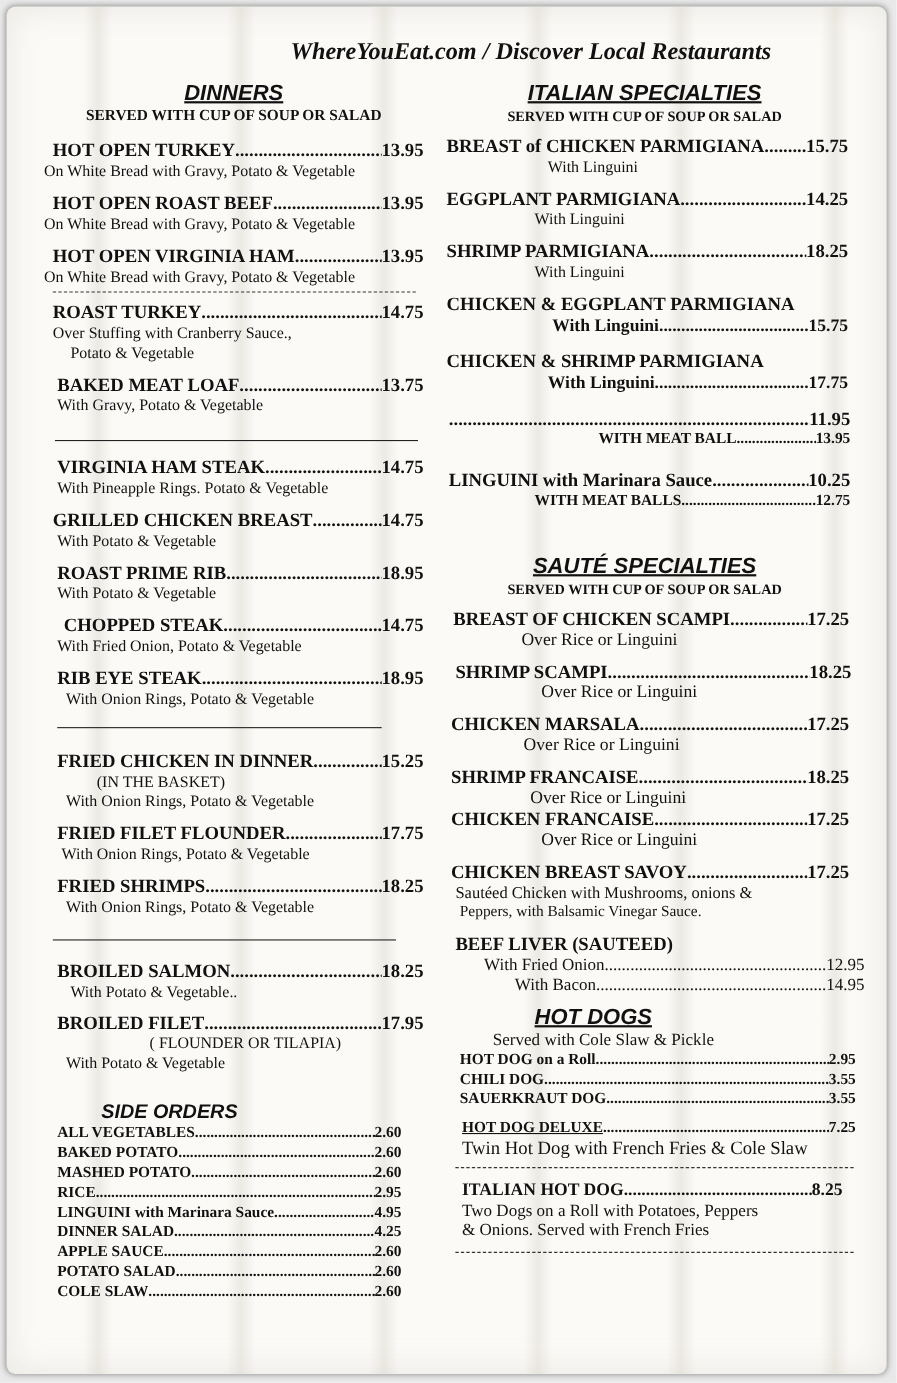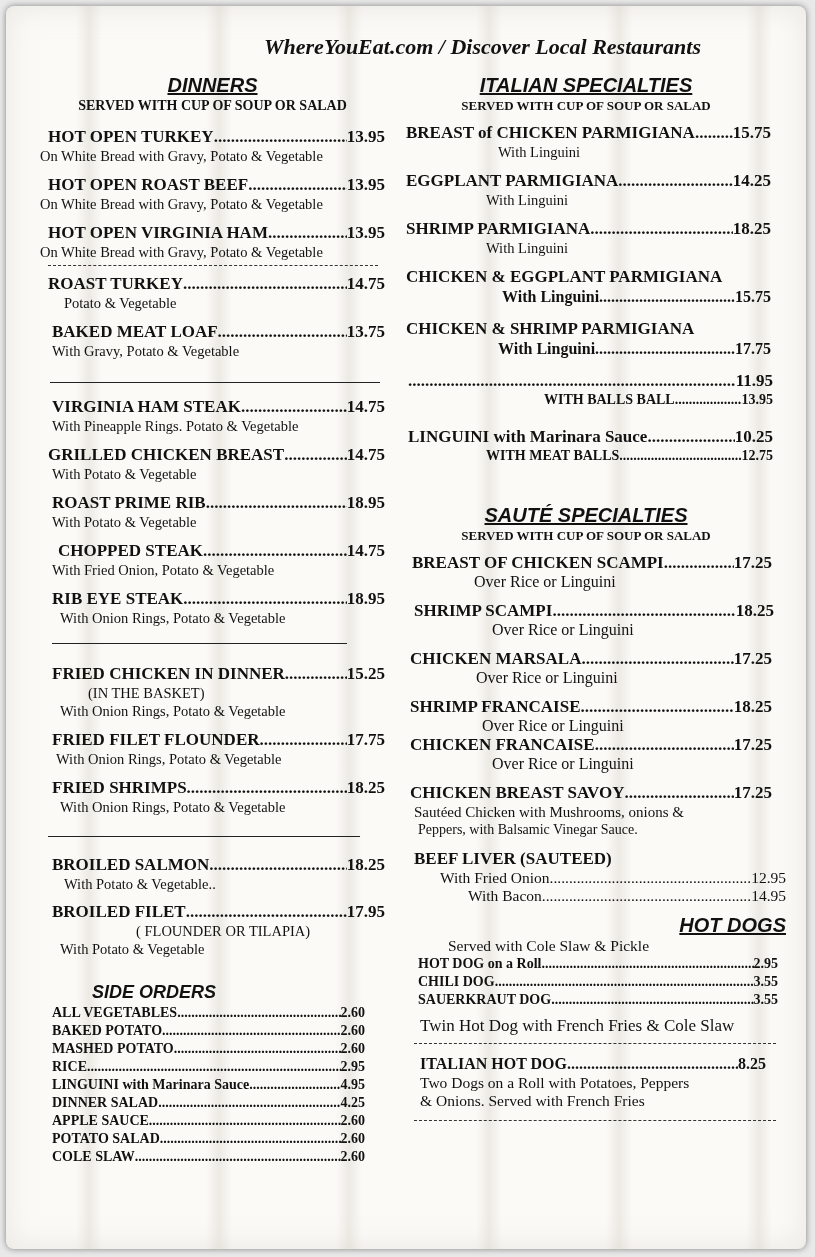--- a/index.html
+++ b/index.html
@@ -69,20 +69,21 @@
     </div>
     <div class="desc">On White Bread with Gravy, Potato &amp; Vegetable</div>
     <div class="dashrule" style="margin:4px 0 0 8px; width:330px"></div>
 
     <div class="item" style="margin-top:8px; padding-left:8px">
       <div class="row big">
           <span class="name">ROAST TURKEY</span>
           <span class="dots"></span>
           <span class="price">14.75</span>
         </div>
+      <div class="desc">Over Stuffing with Cranberry Sauce.,</div>
       <div class="desc" style="padding-left:16px">Potato &amp; Vegetable</div>
     </div>
 
     <div class="item" style="margin-top:10px; padding-left:12px">
       <div class="row big">
           <span class="name">BAKED MEAT LOAF</span>
           <span class="dots"></span>
           <span class="price">13.75</span>
         </div>
       <div class="desc">With Gravy, Potato &amp; Vegetable</div>
@@ -269,21 +270,21 @@
           <span class="dots"></span>
           <span class="price">17.75</span>
         </div>
     </div>
     <div class="item" style="margin-top:12px; width:365px; padding-left:2px">
       <div class="row big">
           <span class="dots"></span>
           <span class="price">11.95</span>
         </div>
       <div class="row small" style="padding-left:136px">
-          <span class="name">WITH BALLS BALL</span>
+          <span class="name">WITH MEAT BALL</span>
           <span class="dots"></span>
           <span class="price">13.95</span>
         </div>
     </div>
     <div class="item" style="margin-top:18px; width:365px; padding-left:2px">
       <div class="row big">
           <span class="name">LINGUINI with Marinara Sauce</span>
           <span class="dots"></span>
           <span class="price">10.25</span>
         </div>
@@ -353,40 +354,45 @@
           <span class="dots"></span>
           <span class="price">12.95</span>
         </div>
       <div class="row desc" style="padding-left:54px; font-size:15.5px">
           <span class="name">With Bacon</span>
           <span class="dots"></span>
           <span class="price">14.95</span>
         </div>
     </div>
 
-    <h2 class="sec-title" style="margin-top:8px; text-align:right; padding-left:80px">HOT DOGS</h2>
+    <h2 class="sec-title" style="margin-top:8px; text-align:left; padding-left:80px">HOT DOGS</h2>
     <div class="desc" style="padding-left:42px; font-size:15.5px">Served with Cole Slaw &amp; Pickle</div>
     <div style="width:360px; padding-left:12px">
       <div class="row small">
           <span class="name">HOT DOG on a Roll</span>
           <span class="dots"></span>
           <span class="price">2.95</span>
         </div>
       <div class="row small">
           <span class="name">CHILI DOG</span>
           <span class="dots"></span>
           <span class="price">3.55</span>
         </div>
       <div class="row small">
           <span class="name">SAUERKRAUT DOG</span>
           <span class="dots"></span>
           <span class="price">3.55</span>
         </div>
     </div>
     <div class="item" style="margin-top:8px; width:358px; padding-left:14px">
+      <div class="row small">
+          <span class="name under">HOT DOG DELUXE</span>
+          <span class="dots"></span>
+          <span class="price">7.25</span>
+        </div>
       <div class="desc" style="font-size:17px">Twin Hot Dog with French Fries &amp; Cole Slaw</div>
     </div>
     <div class="dashrule" style="margin:8px 0 0 8px; width:362px"></div>
     <div class="item" style="margin-top:10px; width:346px; padding-left:14px">
       <div class="row big" style="font-size:16px">
           <span class="name">ITALIAN HOT DOG</span>
           <span class="dots"></span>
           <span class="price">8.25</span>
         </div>
       <div class="desc" style="font-size:15.5px">Two Dogs on a Roll with Potatoes, Peppers</div>

